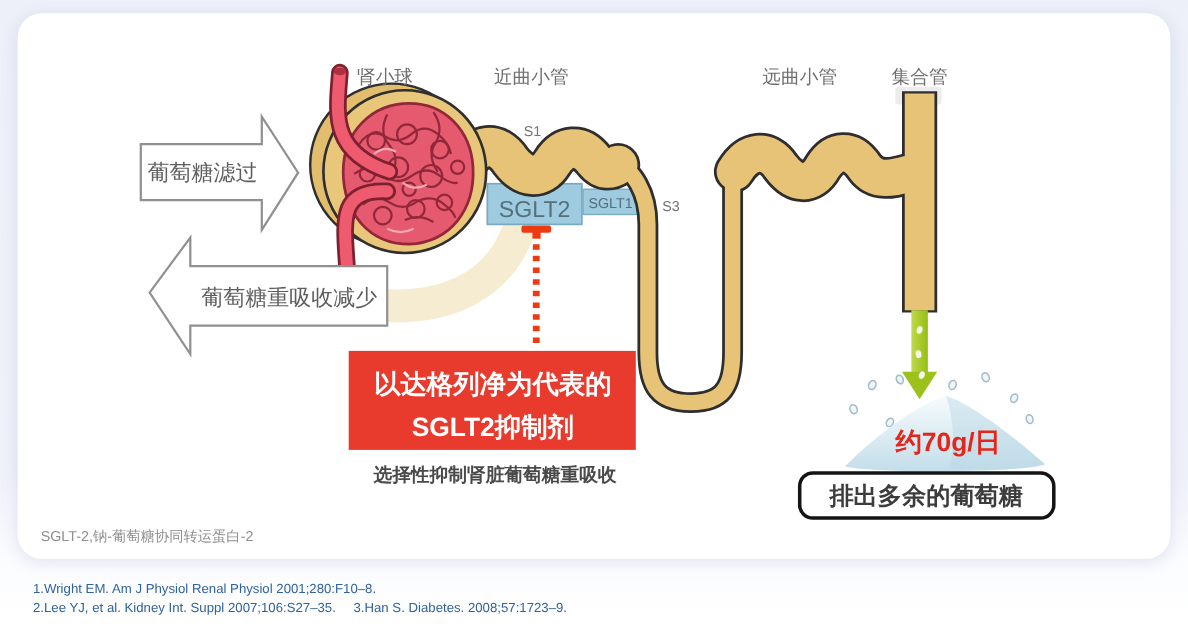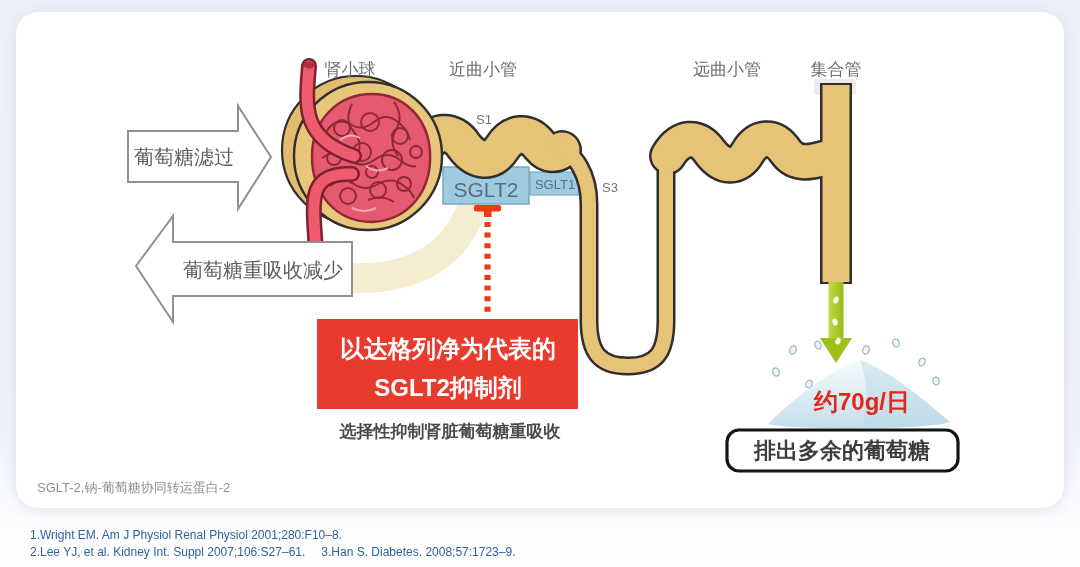--- a/index.html
+++ b/index.html
@@ -174,16 +174,16 @@
     </g>
 
     <text x="37" y="492" class="t-foot">SGLT-2,钠-葡萄糖协同转运蛋白-2</text>
   </svg>
 
   <div class="refs">
     <div>
       <span>1.Wright EM. Am J Physiol Renal Physiol 2001;280:F10–8.</span>
     </div>
     <div>
-      <span>2.Lee YJ, et al. Kidney Int. Suppl 2007;106:S27–61.</span><span class="ref-gap"></span><span>3.Han S. Diabetes. 2008;57:1723–9.</span>
+      <span>2.Lee YJ, et al. Kidney Int. Suppl 2007;106:S27–35.</span><span class="ref-gap"></span><span>3.Han S. Diabetes. 2008;57:1723–9.</span>
     </div>
   </div>
 </div>
 
 </body></html>

